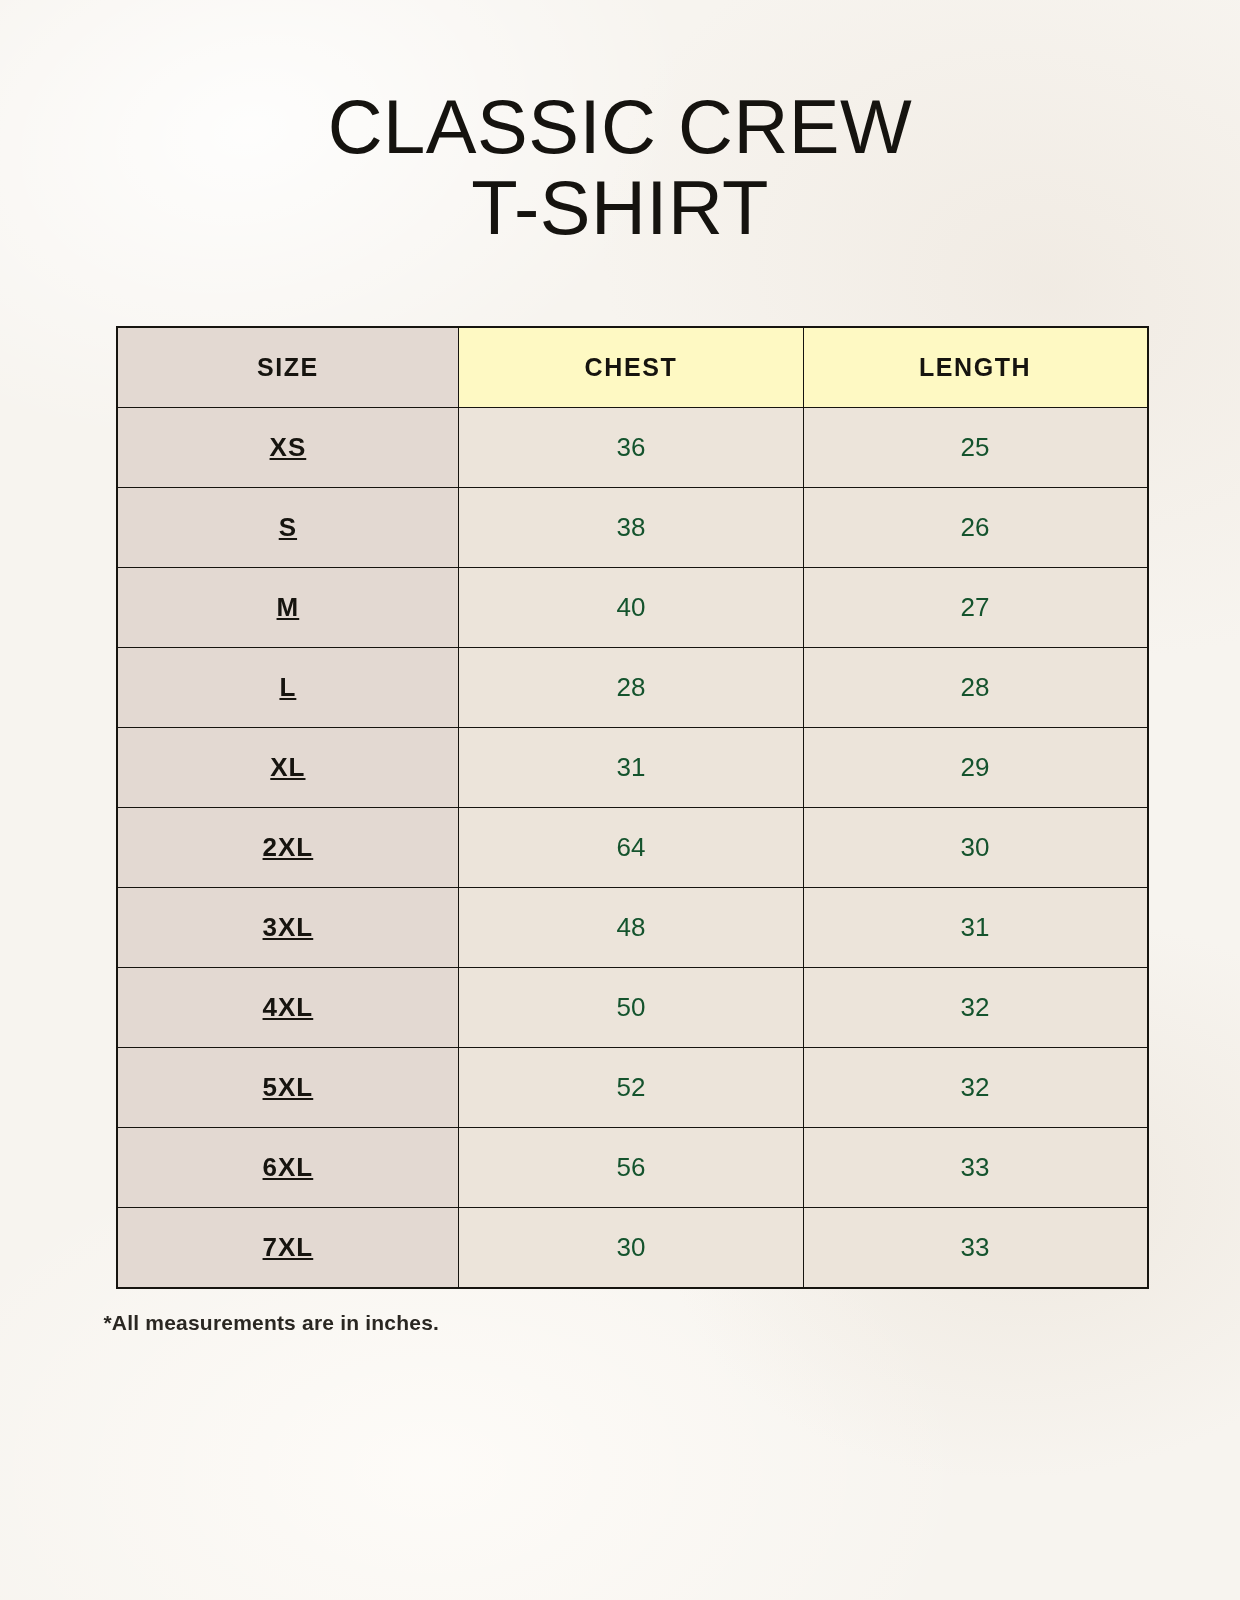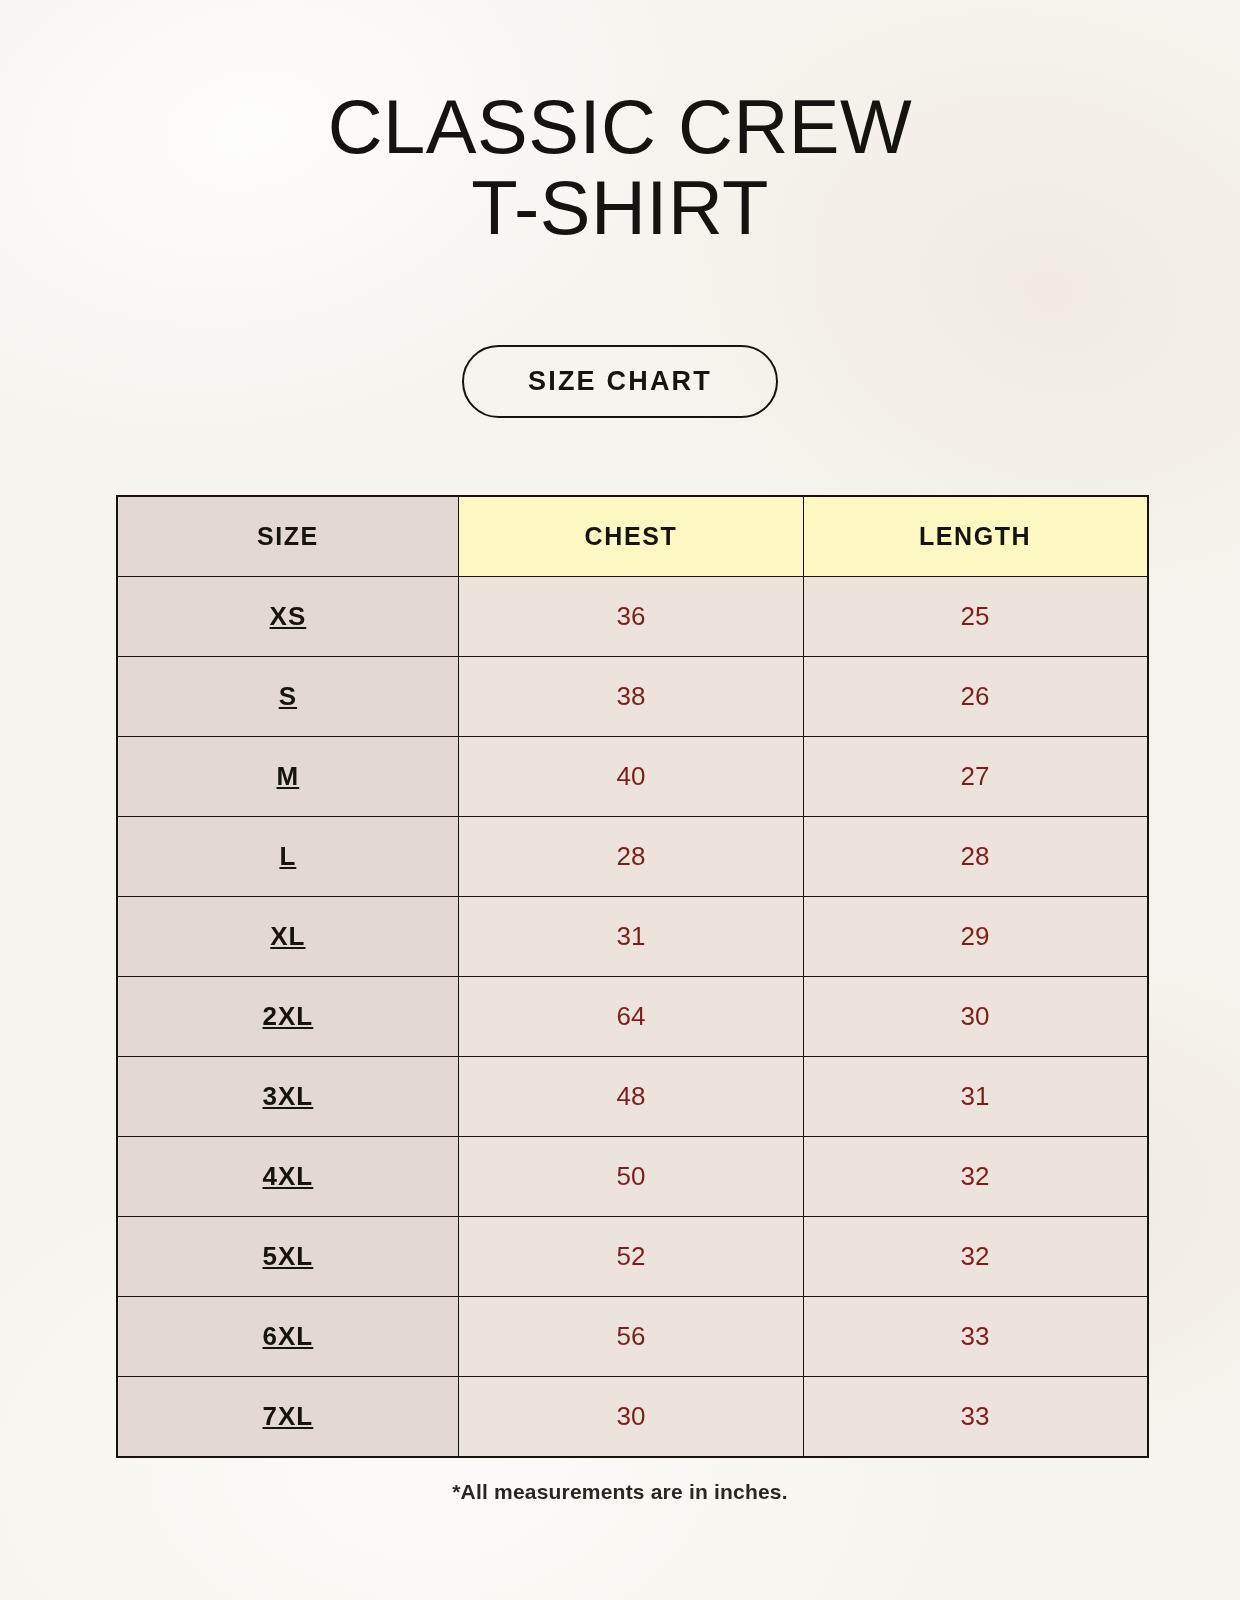--- a/index.html
+++ b/index.html
@@ -118,27 +118,27 @@
     font-size: 26px;
     font-weight: 700;
     letter-spacing: 1px;
     color: #16140f;
     text-decoration: underline;
   }
   td.cell-val {
     background: #ece4da;
     font-size: 26px;
     font-weight: 400;
-    color: #7f1d1d;
+    color: #14532d;
   }
 
   .footnote {
     width: 1033px;
     margin: 22px auto 0 auto;
-    text-align: center;
+    text-align: left;
     font-size: 21px;
     font-weight: 700;
     color: #2a2722;
     letter-spacing: 0.2px;
   }
 </style>
 </head>
 <body>
 
 <div class="bg-wash wash-a"></div>
@@ -146,23 +146,20 @@
 <div class="bg-wash wash-c"></div>
 <div class="bg-wash wash-d"></div>
 
 <div class="page">
 
   <h1 class="title">
     <span>CLASSIC CREW</span>
     <span class="line2">T-SHIRT</span>
   </h1>
 
-  <div class="badge-wrap">
-    <div class="badge">SIZE CHART</div>
-  </div>
 
   <div class="table-wrap">
     <table class="size-table">
       <colgroup>
         <col class="c-size">
         <col class="c-chest">
         <col class="c-length">
       </colgroup>
       <thead>
         <tr>

